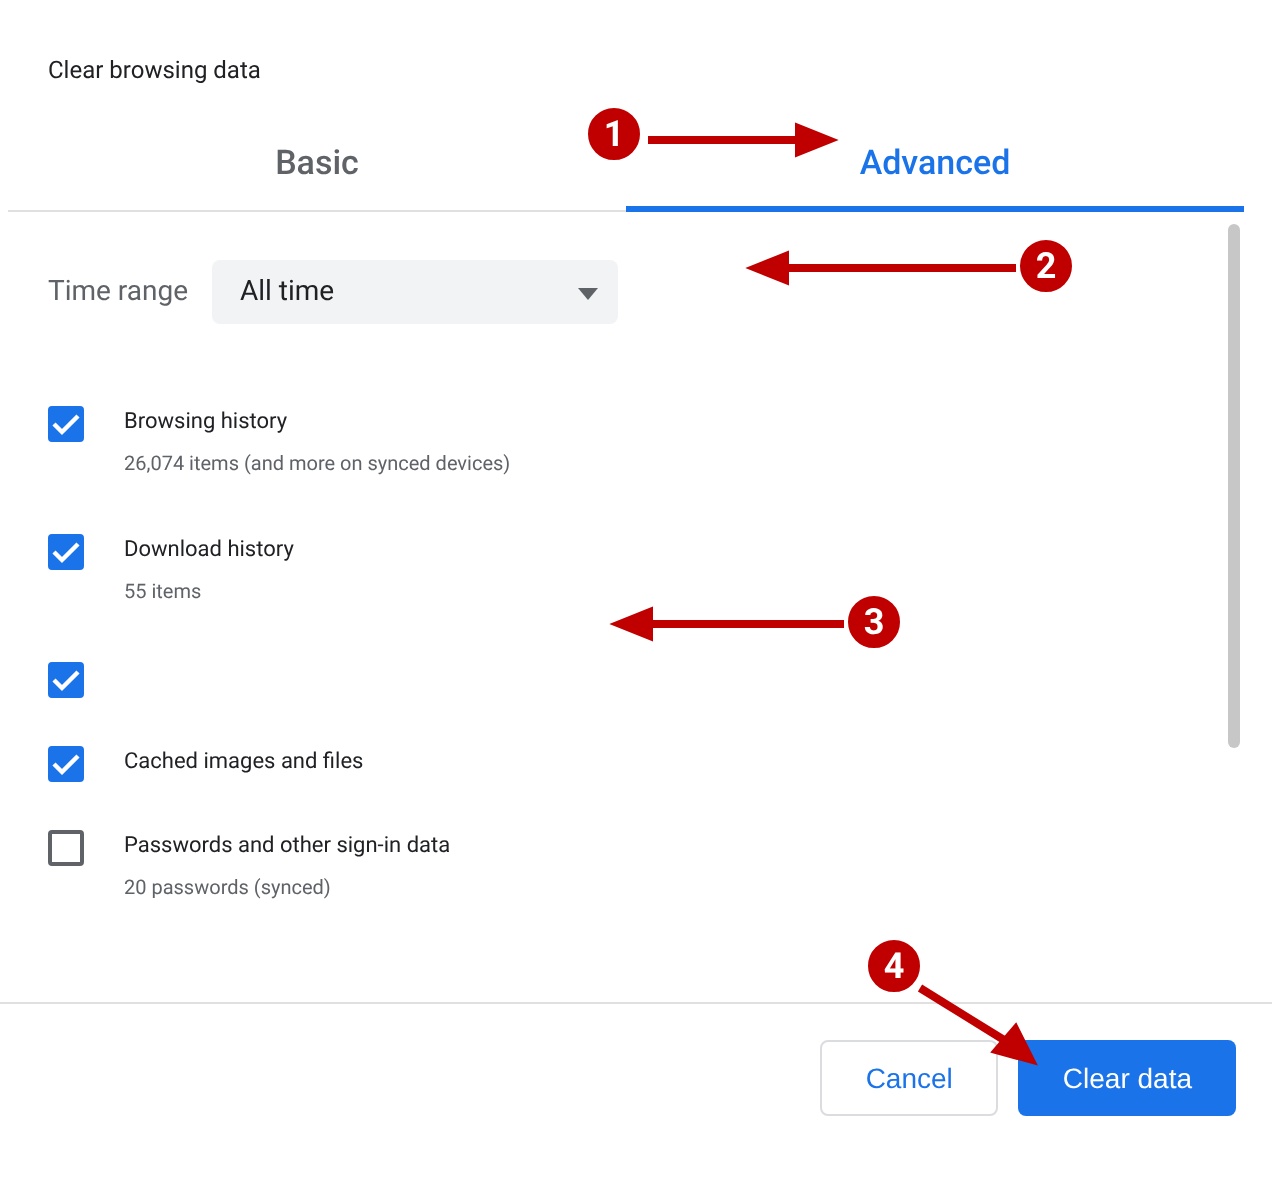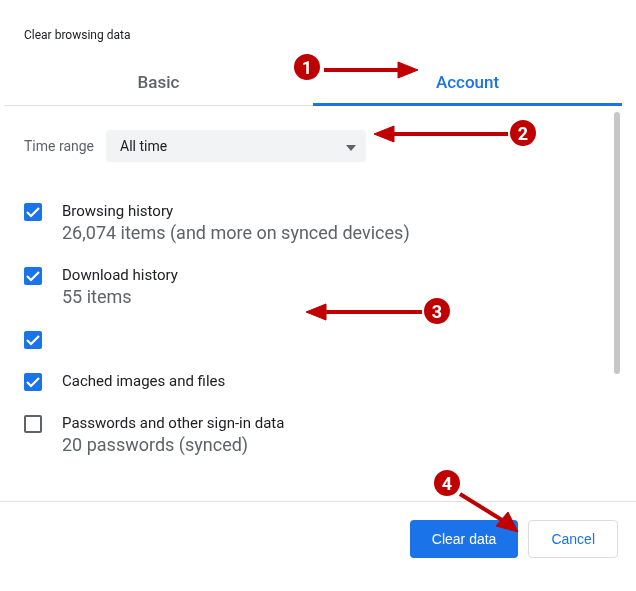--- a/index.html
+++ b/index.html
@@ -7,49 +7,49 @@
     .dialog { width: 618px; margin-left: 4px; position: relative; }
     .title { font-size: 12px; color: #202124; padding: 28px 20px 16px 20px; }
     .tabs { display: flex; border-bottom: 1px solid #e0e0e0; position: relative; }
     .tab { flex: 1; text-align: center; padding: 14px 0 13px 0; font-size: 17px; font-weight: 500; cursor: pointer; color: #5f6368; }
     .tab.active { color: #1a73e8; }
     .tab-underline { position: absolute; left: 50%; right: 0; bottom: -1px; height: 3px; background: #1a73e8; }
     .content { position: relative; height: 396px; overflow: hidden; }
     .scroll-area { padding: 18px 20px 0 20px; }
     .row-timerange { display: flex; align-items: center; gap: 0; margin-bottom: 28px; margin-top: 6px; }
     .row-timerange .label { font-size: 14px; color: #5f6368; min-width: 82px; }
-    .select { display: flex; align-items: center; justify-content: space-between; background: #f1f3f4; border-radius: 4px; padding: 8px 10px 8px 14px; width: 260px; cursor: pointer; font-size: 14px; color: #202124; }
+    .select { display: flex; align-items: center; justify-content: space-between; background: #f1f3f4; border-radius: 4px; padding: 8px 10px 8px 14px; width: 203px; cursor: pointer; font-size: 14px; color: #202124; }
     .select svg { width: 10px; height: 6px; }
     .item { display: flex; align-items: flex-start; gap: 20px; padding: 11px 0; }
     .checkbox { width: 18px; height: 18px; border: 2px solid #5f6368; border-radius: 2px; flex-shrink: 0; margin-top: 2px; display: flex; align-items: center; justify-content: center; cursor: pointer; }
     .checkbox.checked { background: #1a73e8; border-color: #1a73e8; }
     .checkbox.checked svg { display: block; }
     .checkbox svg { display: none; width: 14px; height: 11px; }
-    .item-text .primary { font-size: 15px; color: #202124; line-height: 20px; }
-    .item-text .secondary { font-size: 18px; color: #5f6368; line-height: 20px; margin-top: 2px; }
+    .item-text .primary { font-size: 11px; color: #202124; line-height: 20px; }
+    .item-text .secondary { font-size: 10px; color: #5f6368; line-height: 20px; margin-top: 2px; }
     .scrollbar { position: absolute; right: 2px; top: 6px; width: 6px; height: 262px; background: #c7c7c7; border-radius: 3px; }
     .divider { position: absolute; left: 0; right: 0; top: 501px; height: 1px; background: #e0e0e0; }
     .footer { position: absolute; left: 0; right: 18px; top: 520px; display: flex; justify-content: flex-end; gap: 10px; }
     .btn { font-size: 14px; font-weight: 500; padding: 10px 22px; border-radius: 4px; cursor: pointer; border: none; }
     .btn-secondary { background: #fff; color: #1a73e8; border: 1px solid #dadce0; }
     .btn-primary { background: #1a73e8; color: #fff; }
     
     .marker { position: absolute; width: 30px; height: 30px; background: #c00000; border-radius: 50%; color: #fff; font-weight: 700; font-size: 18px; display: flex; align-items: center; justify-content: center; border: 2px solid #fff; z-index: 20; }
     .arrow-svg { position: absolute; z-index: 19; pointer-events: none; }
     .arrow-svg line, .arrow-svg polygon { fill: #c00000; stroke: #c00000; }
   </style>
 </head>
 <body>
 
 <div class="dialog">
   <div class="title">Clear browsing data</div>
 
   <div class="tabs">
     <div class="tab">Basic</div>
-    <div class="tab active">Account</div>
+    <div class="tab active">Advanced</div>
     <div class="tab-underline"></div>
   </div>
 
   <div class="content">
     <div class="scroll-area">
       <div class="row-timerange">
         <span class="label">Time range</span>
         <div class="select">
           <span>All time</span>
           <span>
@@ -108,22 +108,22 @@
           </div>
         </div>
     </div>
     <div class="scrollbar"></div>
   </div>
 </div>
 
 <div class="divider"></div>
 
 <div class="footer">
+  <button class="btn btn-secondary">Cancel</button>
   <button class="btn btn-primary">Clear data</button>
-  <button class="btn btn-secondary">Cancel</button>
 </div>
 
 <div class="marker" style="left:292px; top:52px;">1</div>
 <svg class="arrow-svg" style="left:320px; top:58px; width:100px; height:30px;">
   <line x1="4" y1="12" x2="78" y2="12" stroke-width="4"></line>
   <polygon points="78,4 98,12 78,20"></polygon>
 </svg>
 
 <div class="marker" style="left:508px; top:118px;">2</div>
 <svg class="arrow-svg" style="left:370px; top:120px; width:140px; height:30px;">

